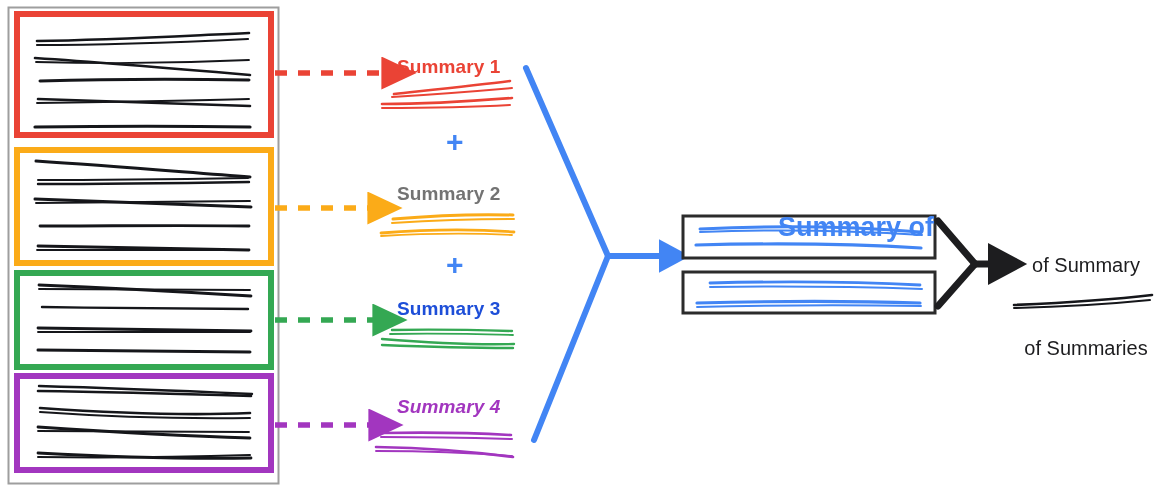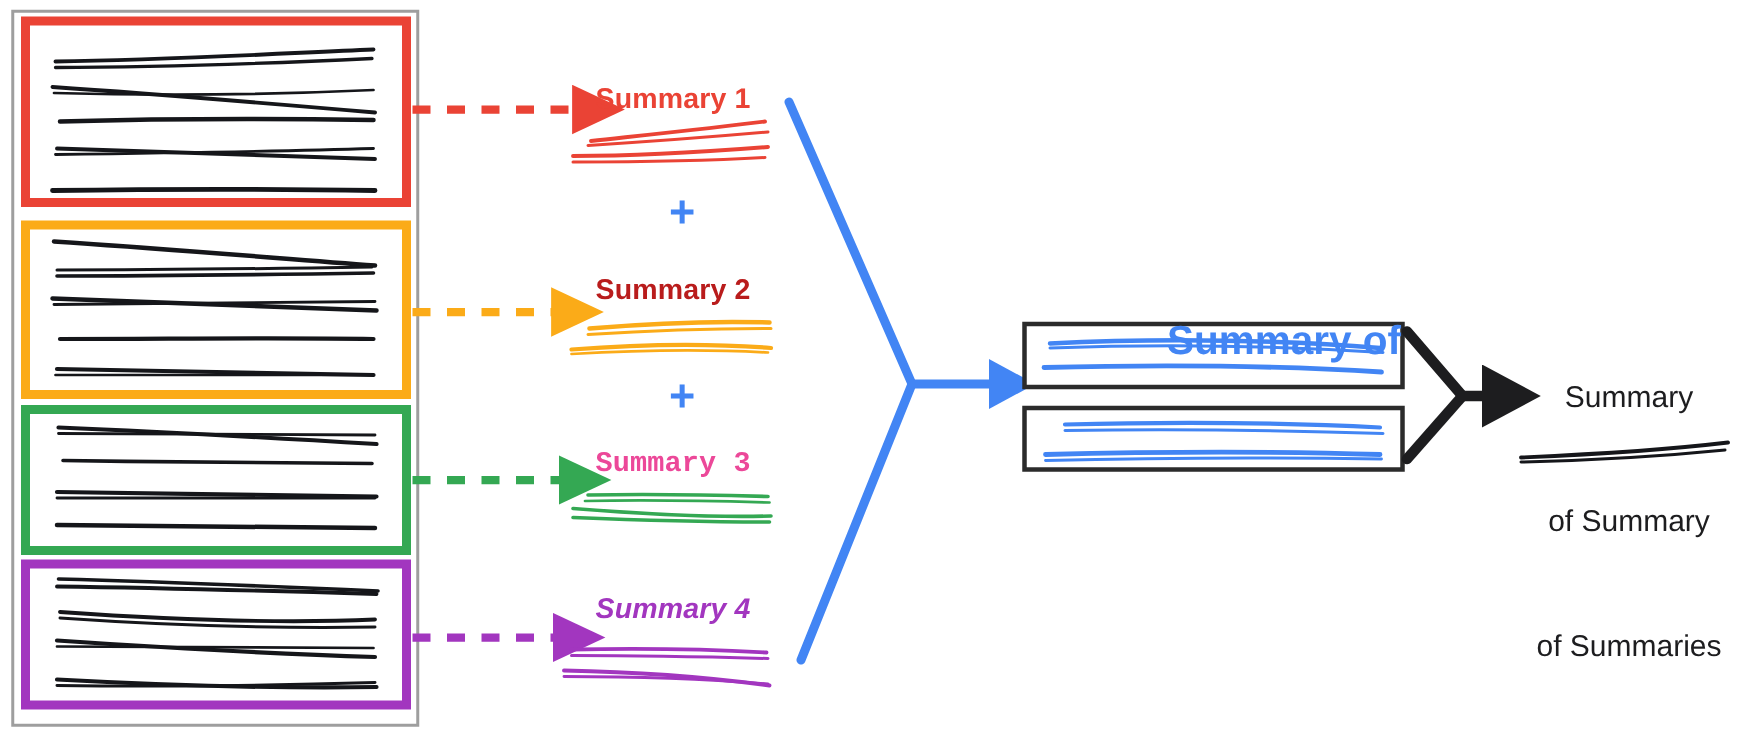--- a/index.html
+++ b/index.html
@@ -198,30 +198,29 @@
       <line x1="972" y1="264" x2="995" y2="264" stroke="#1d1d1f" stroke-width="7" marker-end="url(#mk-black)"></line>
     </g>
 
     <g stroke="#15161a" fill="none" stroke-linecap="round">
       <path d="M1014,305 C1060,303 1110,300 1152,295" stroke-width="2.6"></path>
       <path d="M1014,308 C1060,307 1110,304 1150,300" stroke-width="2.0"></path>
     </g>
   </svg>
 
   <div class="lbl sum-label" style="left:397px; top:56px; color:#ea4335;">Summary 1</div>
-  <div class="lbl sum-label" style="left:397px; top:183px; color:#b91c1c;">Summary 2</div>
-  <div class="lbl sum-label" style="left:397px; top:298px; color:#ec4899;font-family:Liberation Mono, monospace;">Summary 3</div>
+  <div class="lbl sum-label" style="left:397px; top:183px; color:#737373;">Summary 2</div>
+  <div class="lbl sum-label" style="left:397px; top:298px; color:#1d4ed8;">Summary 3</div>
   <div class="lbl sum-label" style="left:397px; top:396px; color:#a236bf;font-style:italic;">Summary 4</div>
 
   <div class="lbl plus-sign" style="left:446px; top:127px; color:#4285f4;">+</div>
   <div class="lbl plus-sign" style="left:446px; top:250px; color:#4285f4;">+</div>
 
   <div class="lbl sos-title" style="left:682px; top:138px; width:252px; color:#4285f4;text-align:right;">
     <div>Summary of</div>
   </div>
 
   <div class="lbl final-title" style="left:1006px; top:197px; width:160px;">
-    <div>Summary</div>
     <div>of Summary</div>
     <div>of Summaries</div>
   </div>
 
 </div>
 
 </body></html>

